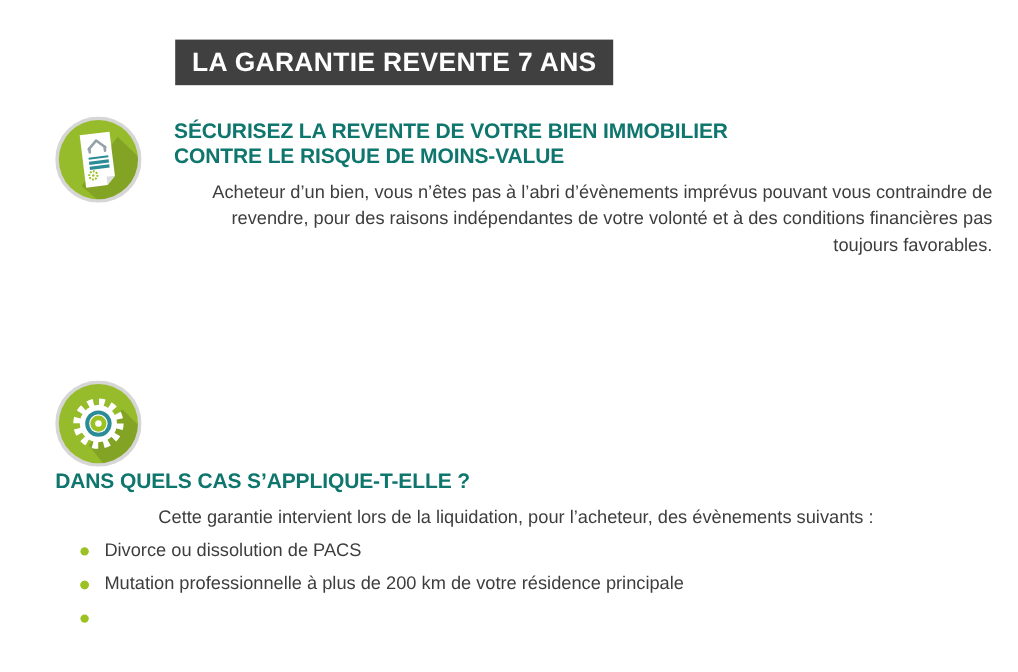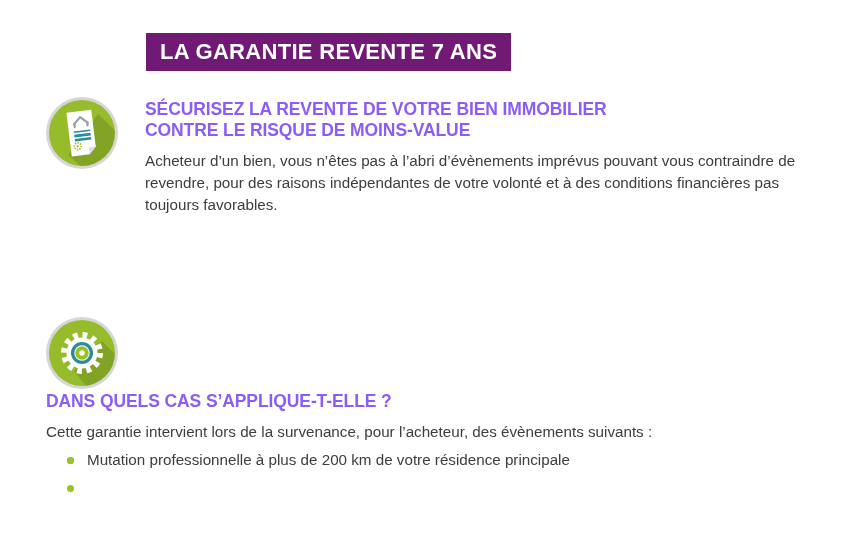--- a/index.html
+++ b/index.html
@@ -7,47 +7,47 @@
     width:848px; height:560px; overflow:hidden;
     font-family:"Liberation Sans", sans-serif;
     color:#3d3d3d;
     -webkit-font-smoothing:antialiased;
   }
   .page { position:relative; width:848px; height:560px; background:#ffffff; }
 
   
   .banner {
     position:absolute; left:146px; top:33px;
-    background:#701a75; color:#ffffff;
+    background:#404040; color:#ffffff;
     height:38px; line-height:38px;
     padding:0 14px;
     font-size:22px; font-weight:bold; letter-spacing:0.3px;
     white-space:nowrap;
   }
 
   
   .section { position:absolute; left:46px; display:flex; align-items:flex-start; }
   .section-1 { top:97px; }
   .section-2 { top:317px;flex-direction:column; }
 
   .icon-wrap { width:72px; height:72px; flex:none; margin-right:27px; }
 
   .content { width:682px; }
 
   h2 {
     margin:2px 0 9px 0;
-    color:#8b5cf6;
+    color:#0f766e;
     font-size:17.5px; line-height:21px;
     font-weight:bold; letter-spacing:-0.1px;
   }
   h2 span { display:block; }
 
   p, .intro {
     margin:0 0 22px 0;
-    font-size:15.2px; line-height:22px;
+    font-size:15.2px; line-height:22px;text-align:right;
   }
   .intro { margin-bottom:5px; }
 
   ul { list-style:none; margin:4px 0 0 0; padding:0 0 0 21px; }
   li {
     position:relative;
     padding-left:20px;
     font-size:15.2px; line-height:22px;
     margin-bottom:6px;
     max-width:620px;
@@ -120,22 +120,26 @@
           <circle cx="36" cy="36" r="7.7" fill="#ffffff"></circle>
           <circle cx="36" cy="36" r="6.7" fill="#9bc122"></circle>
           <circle cx="36" cy="36" r="2.7" fill="#ffffff"></circle>
         </g>
       </svg>
     </div>
     <div class="content">
       <h2>
         <span>DANS QUELS CAS S’APPLIQUE-T-ELLE ?</span>
       </h2>
-      <div class="intro">Cette garantie intervient lors de la survenance, pour l’acheteur, des évènements suivants :</div>
+      <div class="intro">Cette garantie intervient lors de la liquidation, pour l’acheteur, des évènements suivants :</div>
       <ul>
+        <li>
+          <span class="dot"></span>
+          <span>Divorce ou dissolution de PACS</span>
+        </li>
         <li>
           <span class="dot"></span>
         </li>
         <li>
           <span class="dot"></span>
           <span>Mutation professionnelle à plus de 200 km  de votre résidence principale</span>
         </li>
         <li>
           <span class="dot"></span>
         </li>

